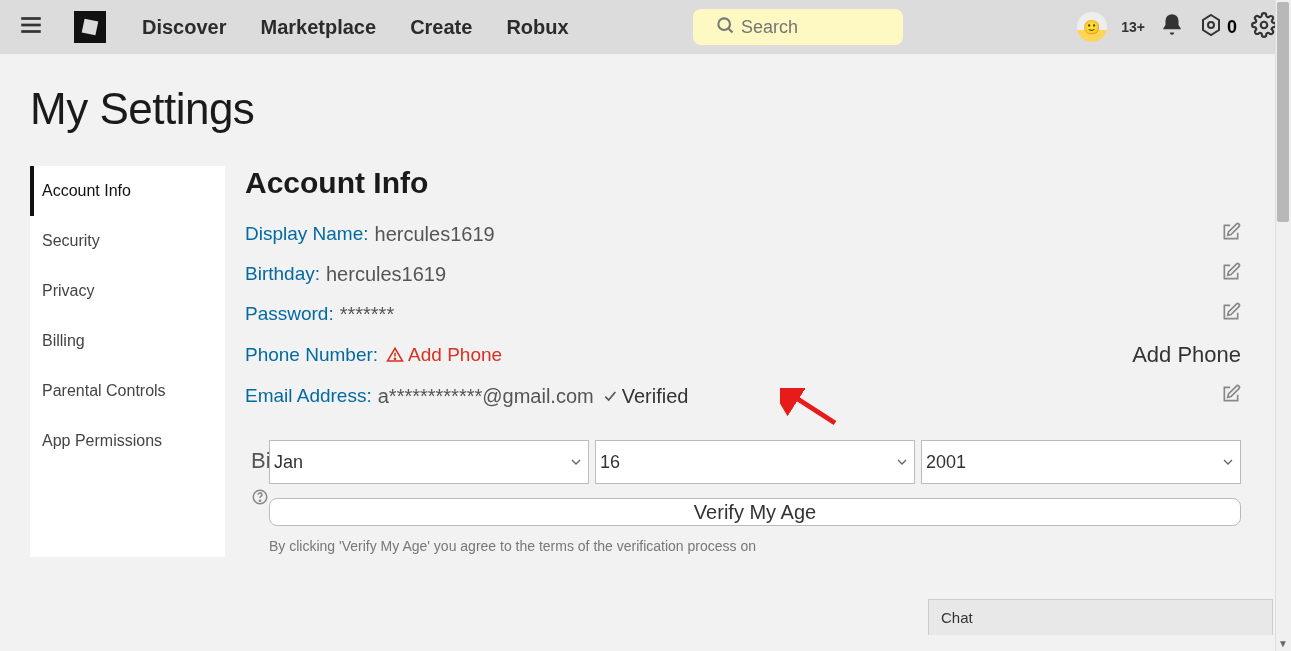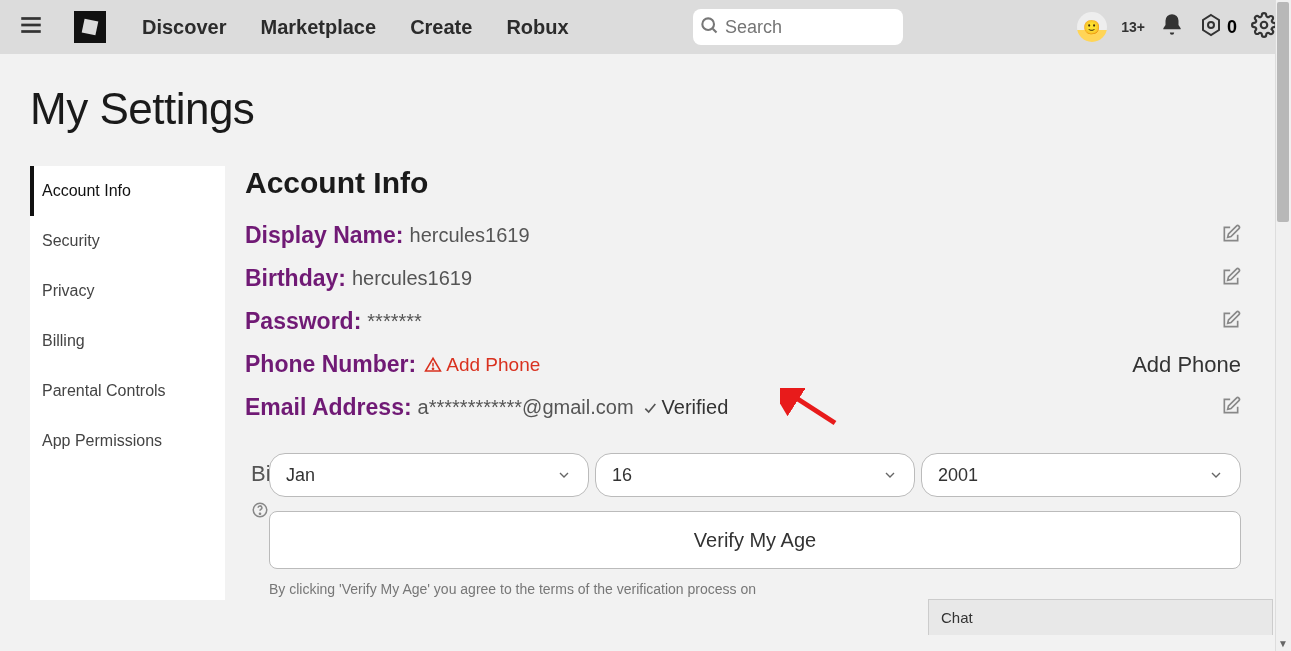--- a/index.html
+++ b/index.html
@@ -7,21 +7,21 @@
     
     
     .topnav { background: #dcdcdc; height: 54px; display: flex; align-items: center; padding: 0 14px; gap: 26px; }
     .hamburger { cursor: pointer; padding: 4px; }
     .hamburger svg { width: 26px; height: 26px; }
     .logo { width: 32px; height: 32px; background: #111; display: flex; align-items: center; justify-content: center; transform: rotate(0deg); }
     .logo-inner { width: 14px; height: 14px; background: #dcdcdc; transform: rotate(12deg); }
     .nav-links { display: flex; gap: 34px; margin-left: 10px; }
     .nav-link { font-size: 20px; font-weight: 600; color: #2b2b2b; cursor: pointer; }
     .search-wrap { flex: 1; display: flex; justify-content: center; }
-    .search-box { display: flex; align-items: center; background: #ffffff; border-radius: 8px; height: 36px; width: 210px; padding: 0 6px; margin-left: -50px; }
+    .search-box { display: flex; align-items: center; background: #fef9c3; border-radius: 8px; height: 36px; width: 210px; padding: 0 22px; margin-left: -50px; }
     .search-box svg { width: 20px; height: 20px; color: #777; }
     .search-input { border: none; outline: none; font-size: 18px; color: #666; margin-left: 6px; width: 100%; background: transparent; }
     .nav-right { display: flex; align-items: center; gap: 14px; }
     .avatar { width: 30px; height: 30px; border-radius: 50%; background: linear-gradient(#eee 60%, #ffd557 60%); display:flex; align-items:center; justify-content:center; font-size:14px;}
     .age-badge { font-size: 14px; font-weight: 600; color: #333; }
     .icon-btn { cursor: pointer; color: #333; }
     .icon-btn svg { width: 26px; height: 26px; }
     .robux-wrap { display: flex; align-items: center; gap: 4px; }
     .robux-wrap .rcount { font-size: 18px; font-weight: 600; }
 
@@ -39,21 +39,21 @@
     
     
     .sidebar { width: 195px; background: #fff; }
     .side-item { padding: 16px 12px; font-size: 16px; color: #444; cursor: pointer; background:#fff; }
     .side-item.active { border-left: 4px solid #111; font-weight: 500; padding-left: 8px; color: #111; }
     
     
     .main { flex: 1; padding-right: 20px; }
     .section-title { font-size: 30px; font-weight: 800; color: #1a1a1a; margin-bottom: 14px; }
     .info-row { display: flex; align-items: center; padding: 8px 0; }
-    .info-label { font-size: 23px; color: #701a75; font-weight: 700; }
+    .info-label { font-size: 19px; color: #0369a1; font-weight: 400; }
     .info-value { font-size: 20px; color: #555; margin-left: 6px; }
     .edit-icon { margin-left: auto; color: #888; cursor: pointer; }
     .edit-icon svg { width: 20px; height: 20px; }
     .warn-icon { color: #d9311f; margin: 0 4px 0 8px; display:inline-flex; }
     .warn-icon svg { width: 18px; height: 18px; }
     .add-phone-link { color: #d9311f; font-size: 19px; cursor: pointer; }
     .add-phone-action { margin-left: auto; font-size: 22px; color: #333; font-weight: 500; cursor: pointer; }
     .verified-check { margin: 0 4px 0 8px; color: #555; display:inline-flex; }
     .verified-check svg { width: 16px; height: 16px; }
     .verified-text { font-size: 20px; color: #333; font-weight: 500; }
@@ -61,24 +61,24 @@
     .arrow-ann { position: absolute; left: 780px; top: 388px; pointer-events:none; }
     .arrow-ann svg { width: 60px; height: 40px; }
 
     .personal-section { margin-top: 24px; }
     .birthday-row { display: flex; align-items: flex-start; margin-top: 10px; }
     .birthday-label { font-size: 22px; color: #555; padding-top: 8px; padding-left: 6px; width: 495px; }
     .help-icon { color: #888; margin-top: 48px; margin-left: -489px; }
     .help-icon svg { width: 18px; height: 18px; }
     .birthday-controls { flex: 1; }
     .selects { display: flex; gap: 6px; }
-    .sel { flex: 1; height: 44px; border: 1px solid #bbb; background: #fff; border-radius: 16px; display: flex; align-items: center; padding: 0 16px; justify-content: space-between; cursor: pointer; }
+    .sel { flex: 1; height: 44px; border: 1px solid #bbb; background: #fff; border-radius: 0; display: flex; align-items: center; padding: 0 4px; justify-content: space-between; cursor: pointer; }
     .sel span { font-size: 18px; color: #333; }
     .sel svg { width: 16px; height: 16px; color: #666; }
-    .verify-btn { width: 100%; height: 58px; border: 1px solid #bbb; border-radius: 8px; background: #fff; margin-top: 14px; font-size: 20px; color: #333; cursor: pointer; }
+    .verify-btn { width: 100%; height: 28px; border: 1px solid #bbb; border-radius: 8px; background: #fff; margin-top: 14px; font-size: 20px; color: #333; cursor: pointer; }
     .disclaimer { font-size: 14px; color: #777; margin-top: 10px; line-height: 1.5; }
 
     
     .chat-widget { position: absolute; right: 18px; bottom: 16px; width: 345px; height: 36px; background: #e8e8e8; border: 1px solid #ccc; border-bottom: none; display: flex; align-items: center; padding: 0 12px; font-size: 15px; color: #333; cursor: pointer; }
   </style>
 </head>
 <body>
 
 <div class="topnav">
   <div class="hamburger">

